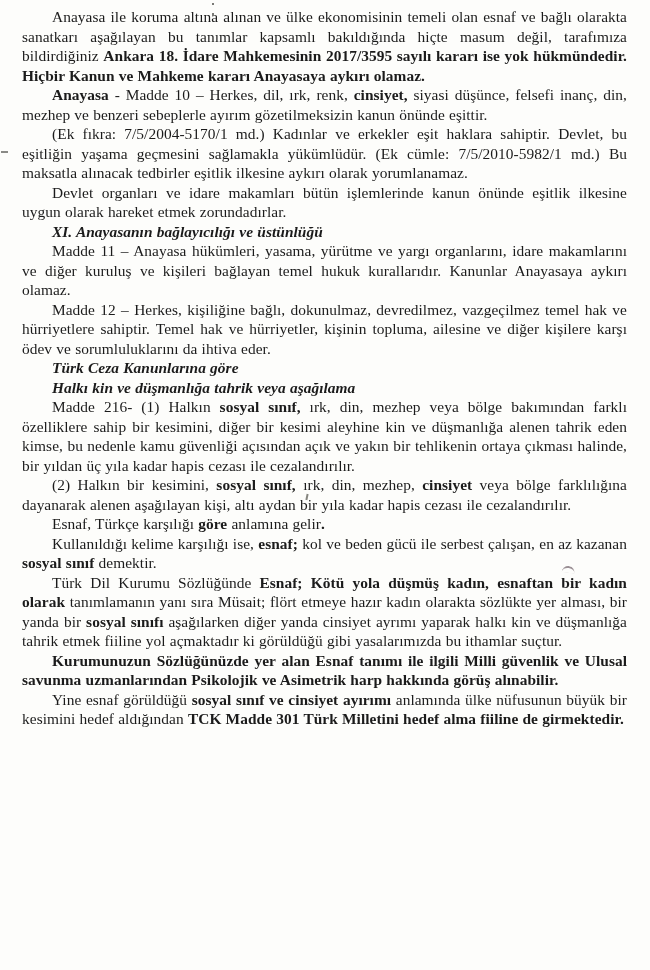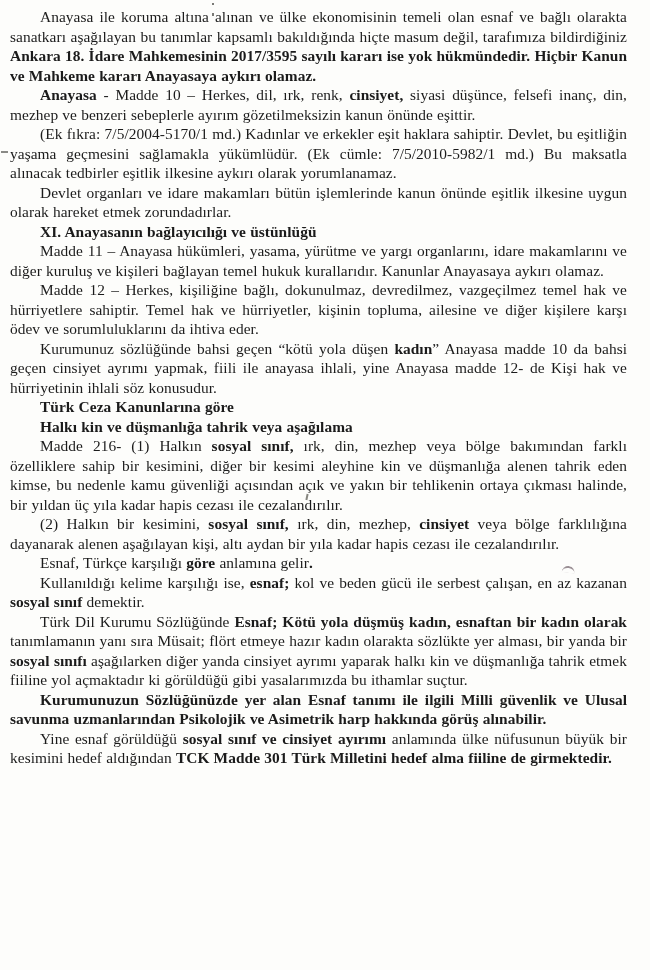--- a/index.html
+++ b/index.html
@@ -10,38 +10,39 @@
     width: 650px;
     height: 970px;
     background: #fdfdfb;
     overflow: hidden;
   }
   .page {
     position: relative;
     width: 650px;
     height: 970px;
     box-sizing: border-box;
-    padding: 7px 23px 0 10px;
+    padding: 7px 23px 0 22px;
     background: #fdfdfb;
     font-family: "Liberation Serif", "DejaVu Serif", serif;
     font-size: 15.4px;
     line-height: 19.5px;
     color: #1b1b1b;
     overflow: hidden;
   }
   .doc p.para {
     margin: 0;
     text-align: justify;
     text-indent: 30px;
     letter-spacing: 0.05px;
     word-spacing: 0.3px;
   }
   .doc p.heading {
     font-weight: bold;
     text-align: left;
+    font-style: italic;
   }
   .doc p.gap {
     margin-top: 0;
   }
   .doc .b {
     font-weight: bold;
   }
   
   .artifact {
     position: absolute;
@@ -83,21 +84,20 @@
   <span class="artifact tick"></span>
   <span class="artifact tilde"></span>
   <div class="doc">
       <p class="para body"><span>Anayasa ile koruma altına alınan ve ülke ekonomisinin temeli olan esnaf ve bağlı olarakta sanatkarı aşağılayan bu tanımlar kapsamlı bakıldığında hiçte masum değil, tarafımıza bildirdiğiniz </span><span class="b">Ankara 18. İdare Mahkemesinin 2017/3595 sayılı kararı ise yok hükmündedir. Hiçbir Kanun ve Mahkeme kararı Anayasaya aykırı olamaz.</span></p>
       <p class="para body gap"><span class="b">Anayasa</span><span> - Madde 10 – Herkes, dil, ırk, renk, </span><span class="b">cinsiyet,</span><span> siyasi düşünce, felsefi inanç, din, mezhep ve benzeri sebeplerle ayırım gözetilmeksizin kanun önünde eşittir.</span></p>
       <p class="para body"><span>(Ek fıkra: 7/5/2004-5170/1 md.) Kadınlar ve erkekler eşit haklara sahiptir. Devlet, bu eşitliğin yaşama geçmesini sağlamakla yükümlüdür. (Ek cümle: 7/5/2010-5982/1 md.) Bu maksatla alınacak tedbirler eşitlik ilkesine aykırı olarak yorumlanamaz.</span></p>
       <p class="para body"><span>Devlet organları ve idare makamları bütün işlemlerinde kanun önünde eşitlik ilkesine uygun olarak hareket etmek zorundadırlar.</span></p>
       <p class="para heading gap"><span class="b">XI. Anayasanın bağlayıcılığı ve üstünlüğü</span></p>
       <p class="para body"><span>Madde 11 – Anayasa hükümleri, yasama, yürütme ve yargı organlarını, idare makamlarını ve diğer kuruluş ve kişileri bağlayan temel hukuk kurallarıdır. Kanunlar Anayasaya aykırı olamaz.</span></p>
       <p class="para body"><span>Madde 12 – Herkes, kişiliğine bağlı, dokunulmaz, devredilmez, vazgeçilmez temel hak ve hürriyetlere sahiptir. Temel hak ve hürriyetler, kişinin topluma, ailesine ve diğer kişilere karşı ödev ve sorumluluklarını da ihtiva eder.</span></p>
-      <p class="para body gap"><span>Kurumunuz sözlüğünde bahsi geçen “kötü yola düşen </span><span class="b">kadın</span><span>” Anayasa madde 10 da bahsi geçen cinsiyet ayrımı yapmak, fiili ile anayasa ihlali, yine Anayasa madde 12- de Kişi hak ve hürriyetinin ihlali söz konusudur.</span></p>
       <p class="para heading gap"><span class="b">Türk Ceza Kanunlarına göre</span></p>
       <p class="para heading"><span class="b">Halkı kin ve düşmanlığa tahrik veya aşağılama</span></p>
       <p class="para body"><span>Madde 216- (1) Halkın </span><span class="b">sosyal sınıf,</span><span> ırk, din, mezhep veya bölge bakımından farklı özelliklere sahip bir kesimini, diğer bir kesimi aleyhine kin ve düşmanlığa alenen tahrik eden kimse, bu nedenle kamu güvenliği açısından açık ve yakın bir tehlikenin ortaya çıkması halinde, bir yıldan üç yıla kadar hapis cezası ile cezalandırılır.</span></p>
       <p class="para body"><span>(2) Halkın bir kesimini, </span><span class="b">sosyal sınıf,</span><span> ırk, din, mezhep, </span><span class="b">cinsiyet</span><span> veya bölge farklılığına dayanarak alenen aşağılayan kişi, altı aydan bir yıla kadar hapis cezası ile cezalandırılır.</span></p>
       <p class="para body gap"><span>Esnaf, Türkçe  karşılığı </span><span class="b">göre</span><span> anlamına gelir</span><span class="b">.</span></p>
       <p class="para body"><span>Kullanıldığı kelime karşılığı ise, </span><span class="b">esnaf;</span><span> kol ve beden gücü ile serbest çalışan, en az kazanan </span><span class="b">sosyal sınıf</span><span> demektir.</span></p>
       <p class="para body gap"><span>Türk Dil Kurumu Sözlüğünde </span><span class="b">Esnaf; Kötü yola düşmüş kadın, esnaftan bir kadın olarak</span><span> tanımlamanın yanı sıra Müsait; flört etmeye hazır kadın olarakta sözlükte yer alması, bir yanda bir </span><span class="b">sosyal sınıfı</span><span> aşağılarken diğer yanda cinsiyet ayrımı yaparak halkı kin ve düşmanlığa tahrik etmek fiiline yol açmaktadır ki görüldüğü gibi yasalarımızda bu ithamlar suçtur.</span></p>
       <p class="para body gap"><span class="b">Kurumunuzun Sözlüğünüzde yer alan Esnaf tanımı ile ilgili Milli güvenlik ve Ulusal savunma uzmanlarından Psikolojik ve Asimetrik harp hakkında görüş alınabilir.</span></p>
       <p class="para body gap"><span>Yine esnaf görüldüğü </span><span class="b">sosyal sınıf ve cinsiyet ayırımı</span><span> anlamında ülke nüfusunun büyük bir kesimini hedef aldığından </span><span class="b">TCK Madde 301 Türk Milletini hedef alma fiiline de girmektedir.</span></p>
     </div>

